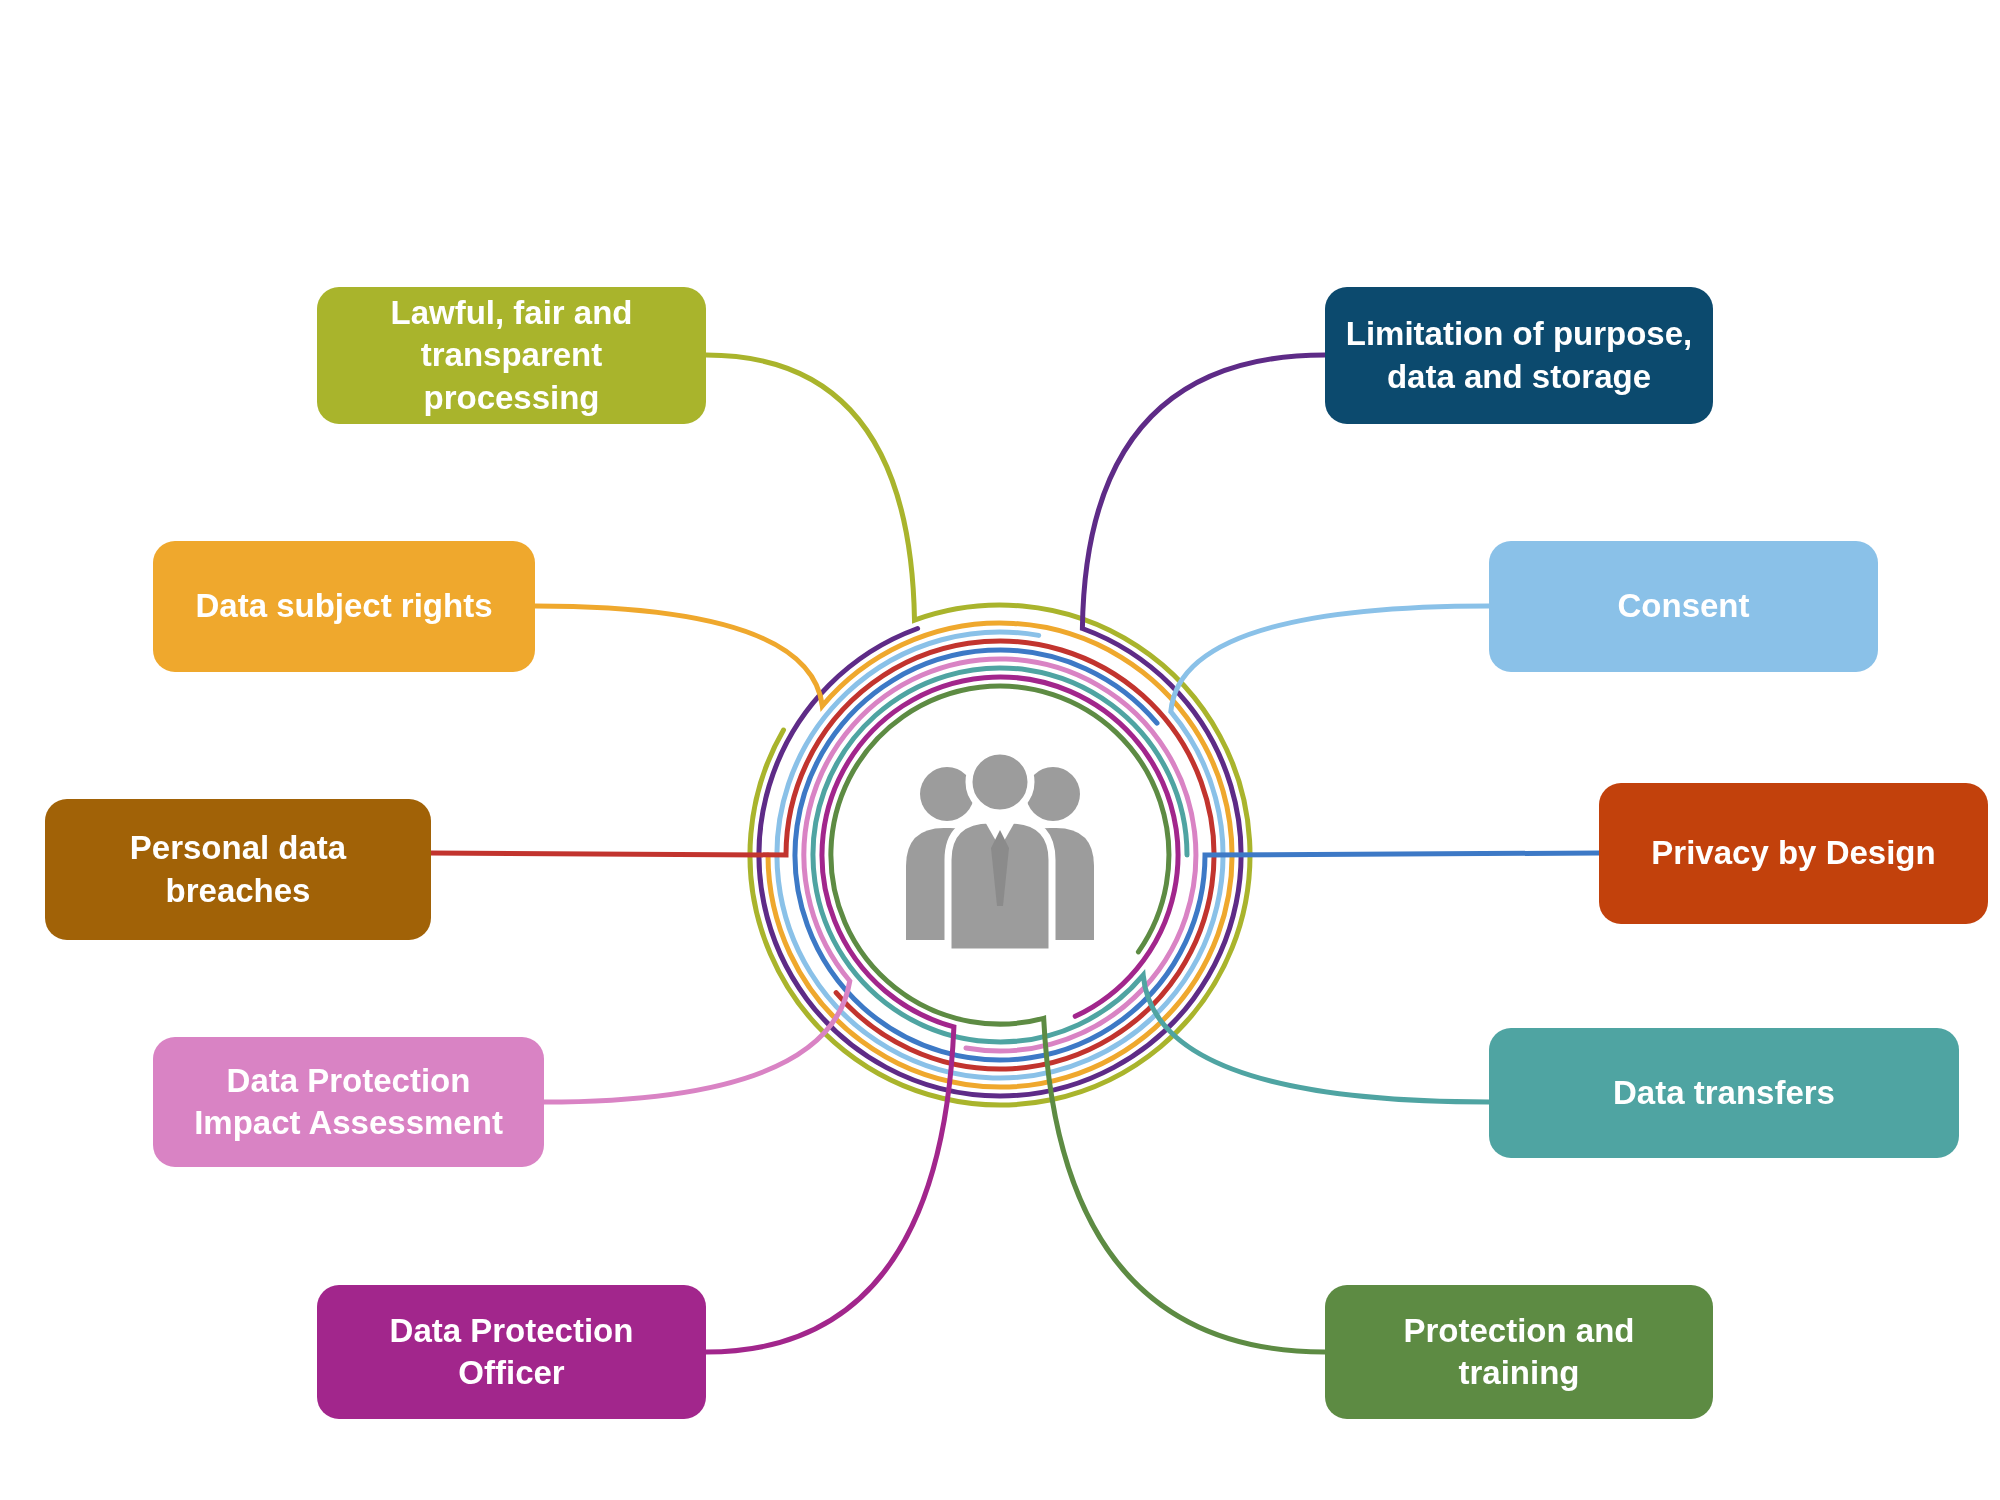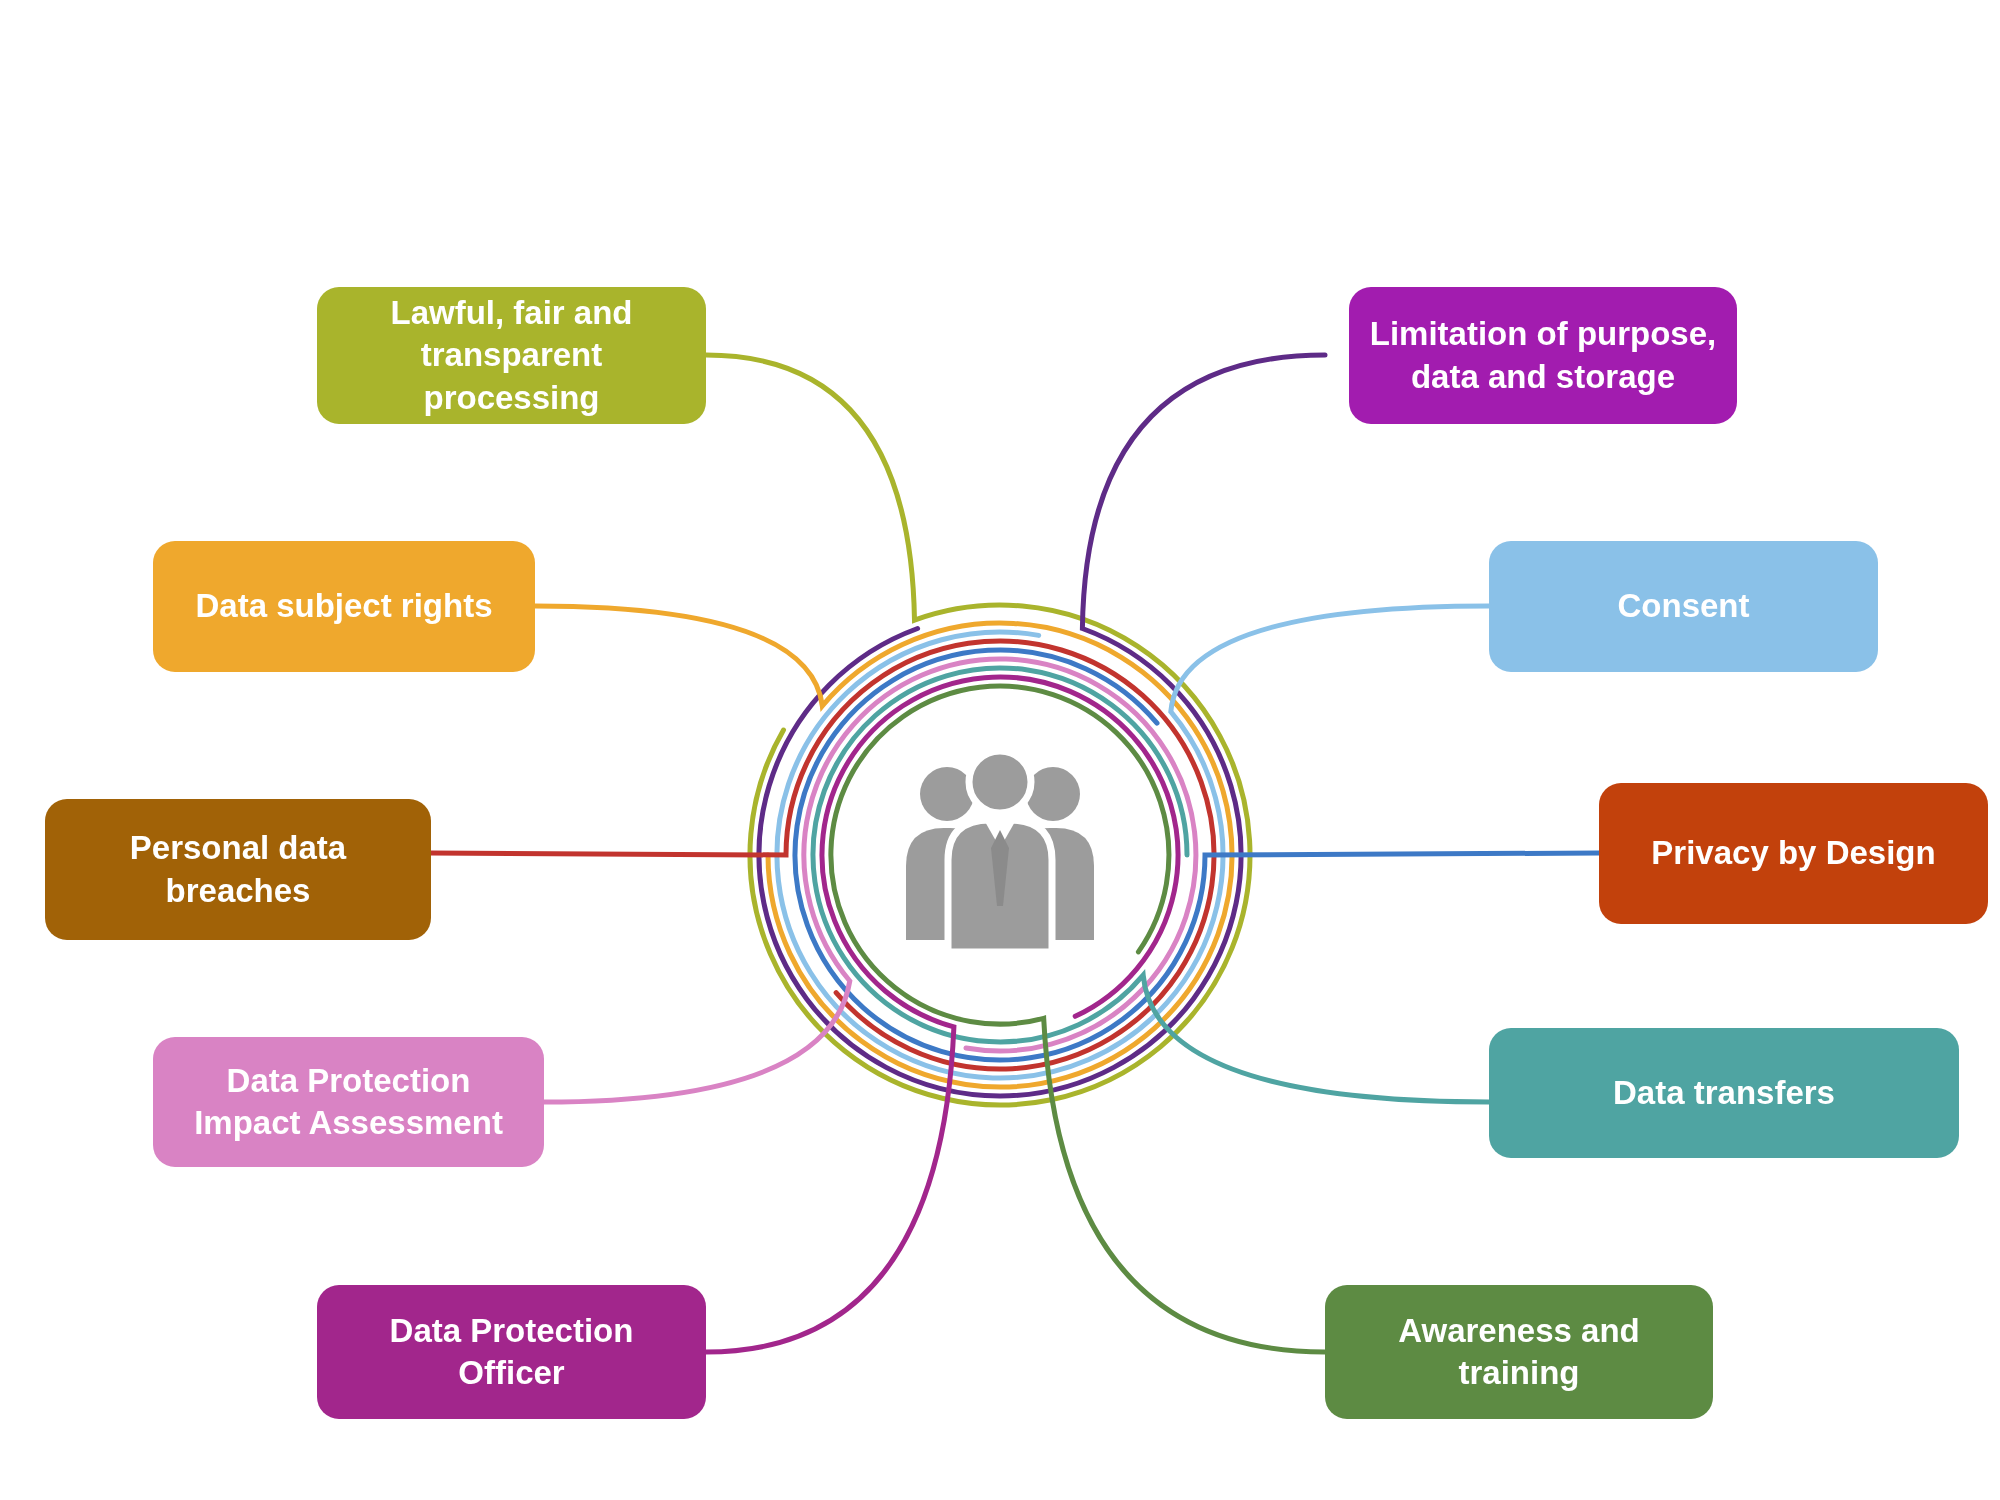--- a/index.html
+++ b/index.html
@@ -104,29 +104,29 @@
   <div class="req-box b-pdb" style="background: #a16207; margin-top: 16px;">
     <span>Personal data breaches</span>
   </div>
   <div class="req-box b-dpia" style="background: rgb(217, 131, 196);">
     <span>Data Protection Impact Assessment</span>
   </div>
   <div class="req-box b-dpo" style="background: rgb(162, 38, 140);">
     <span>Data Protection Officer</span>
   </div>
 
-  <div class="req-box b-limitation" style="background: #a21caf; margin-left: 24px;">
+  <div class="req-box b-limitation" style="background: #0c4a6e;">
     <span>Limitation of purpose, data and storage</span>
   </div>
   <div class="req-box b-consent" style="background: rgb(138, 193, 232);">
     <span>Consent</span>
   </div>
   <div class="req-box b-pbd" style="background: #c2410c;">
     <span>Privacy by Design</span>
   </div>
   <div class="req-box b-dt" style="background: rgb(79, 164, 162);">
     <span>Data transfers</span>
   </div>
   <div class="req-box b-awareness" style="background: rgb(93, 139, 67);">
-    <span>Awareness and training</span>
+    <span>Protection and training</span>
   </div>
 
 </div>
 
 </body></html>

